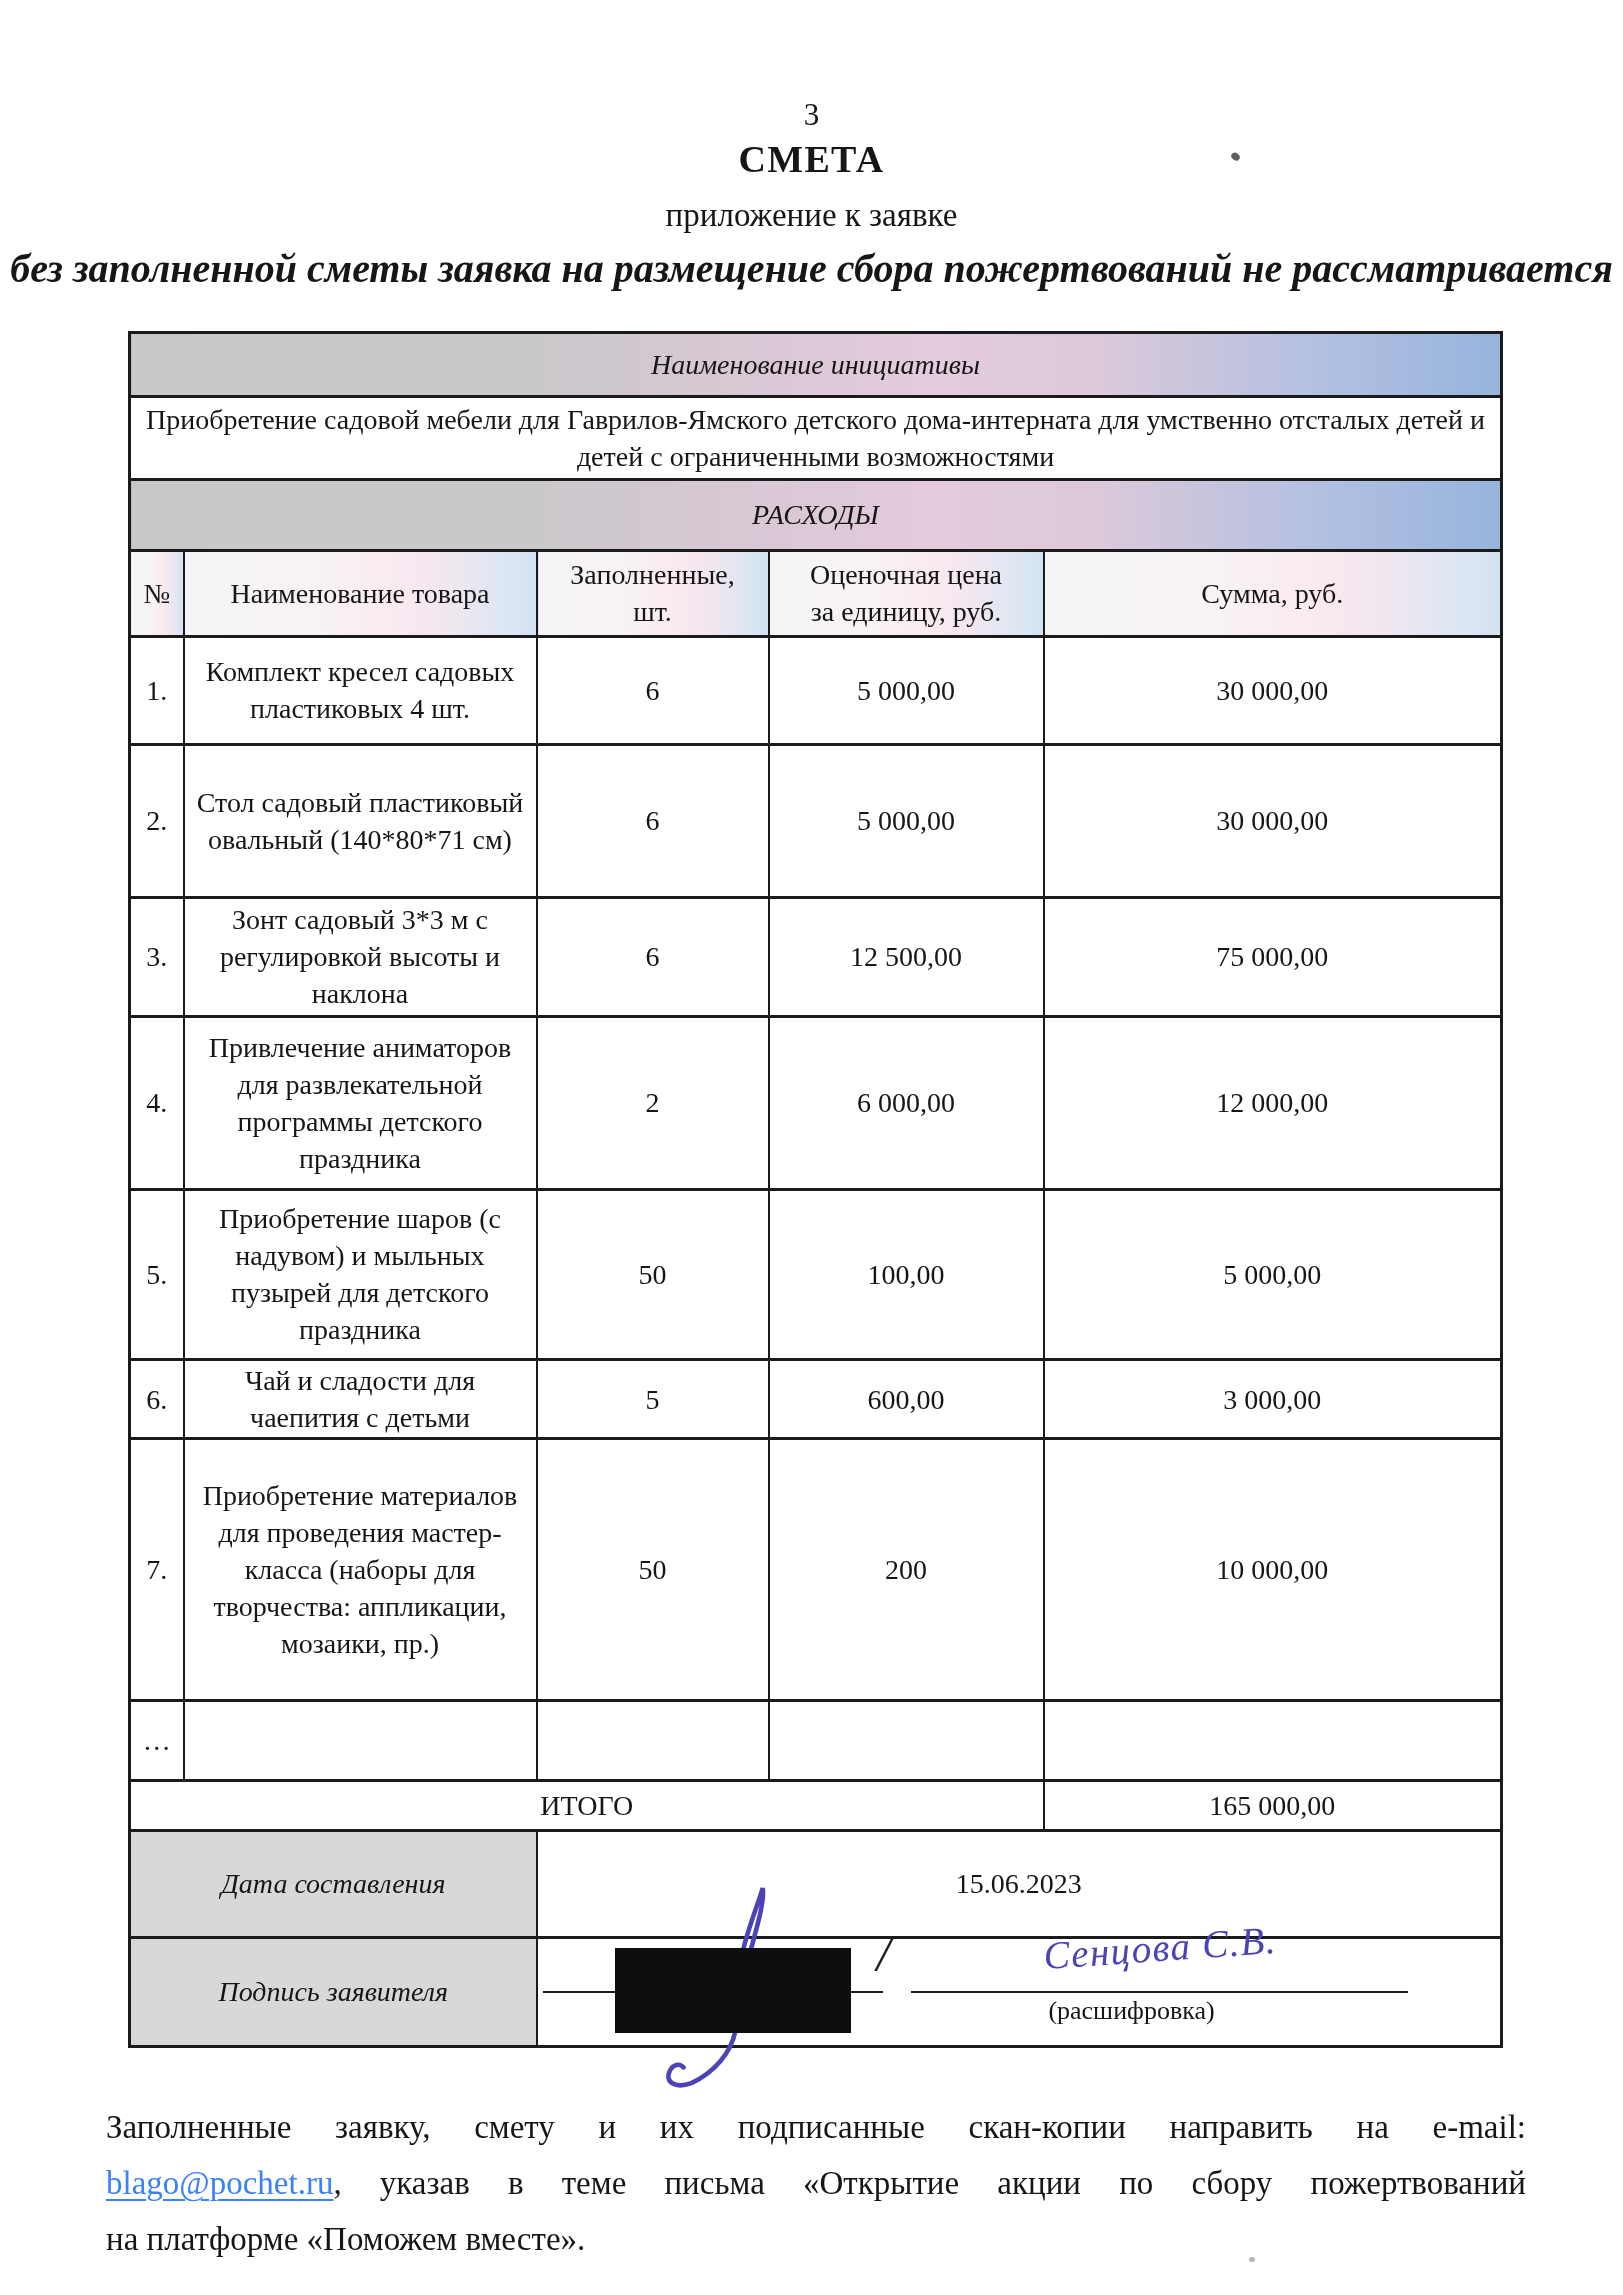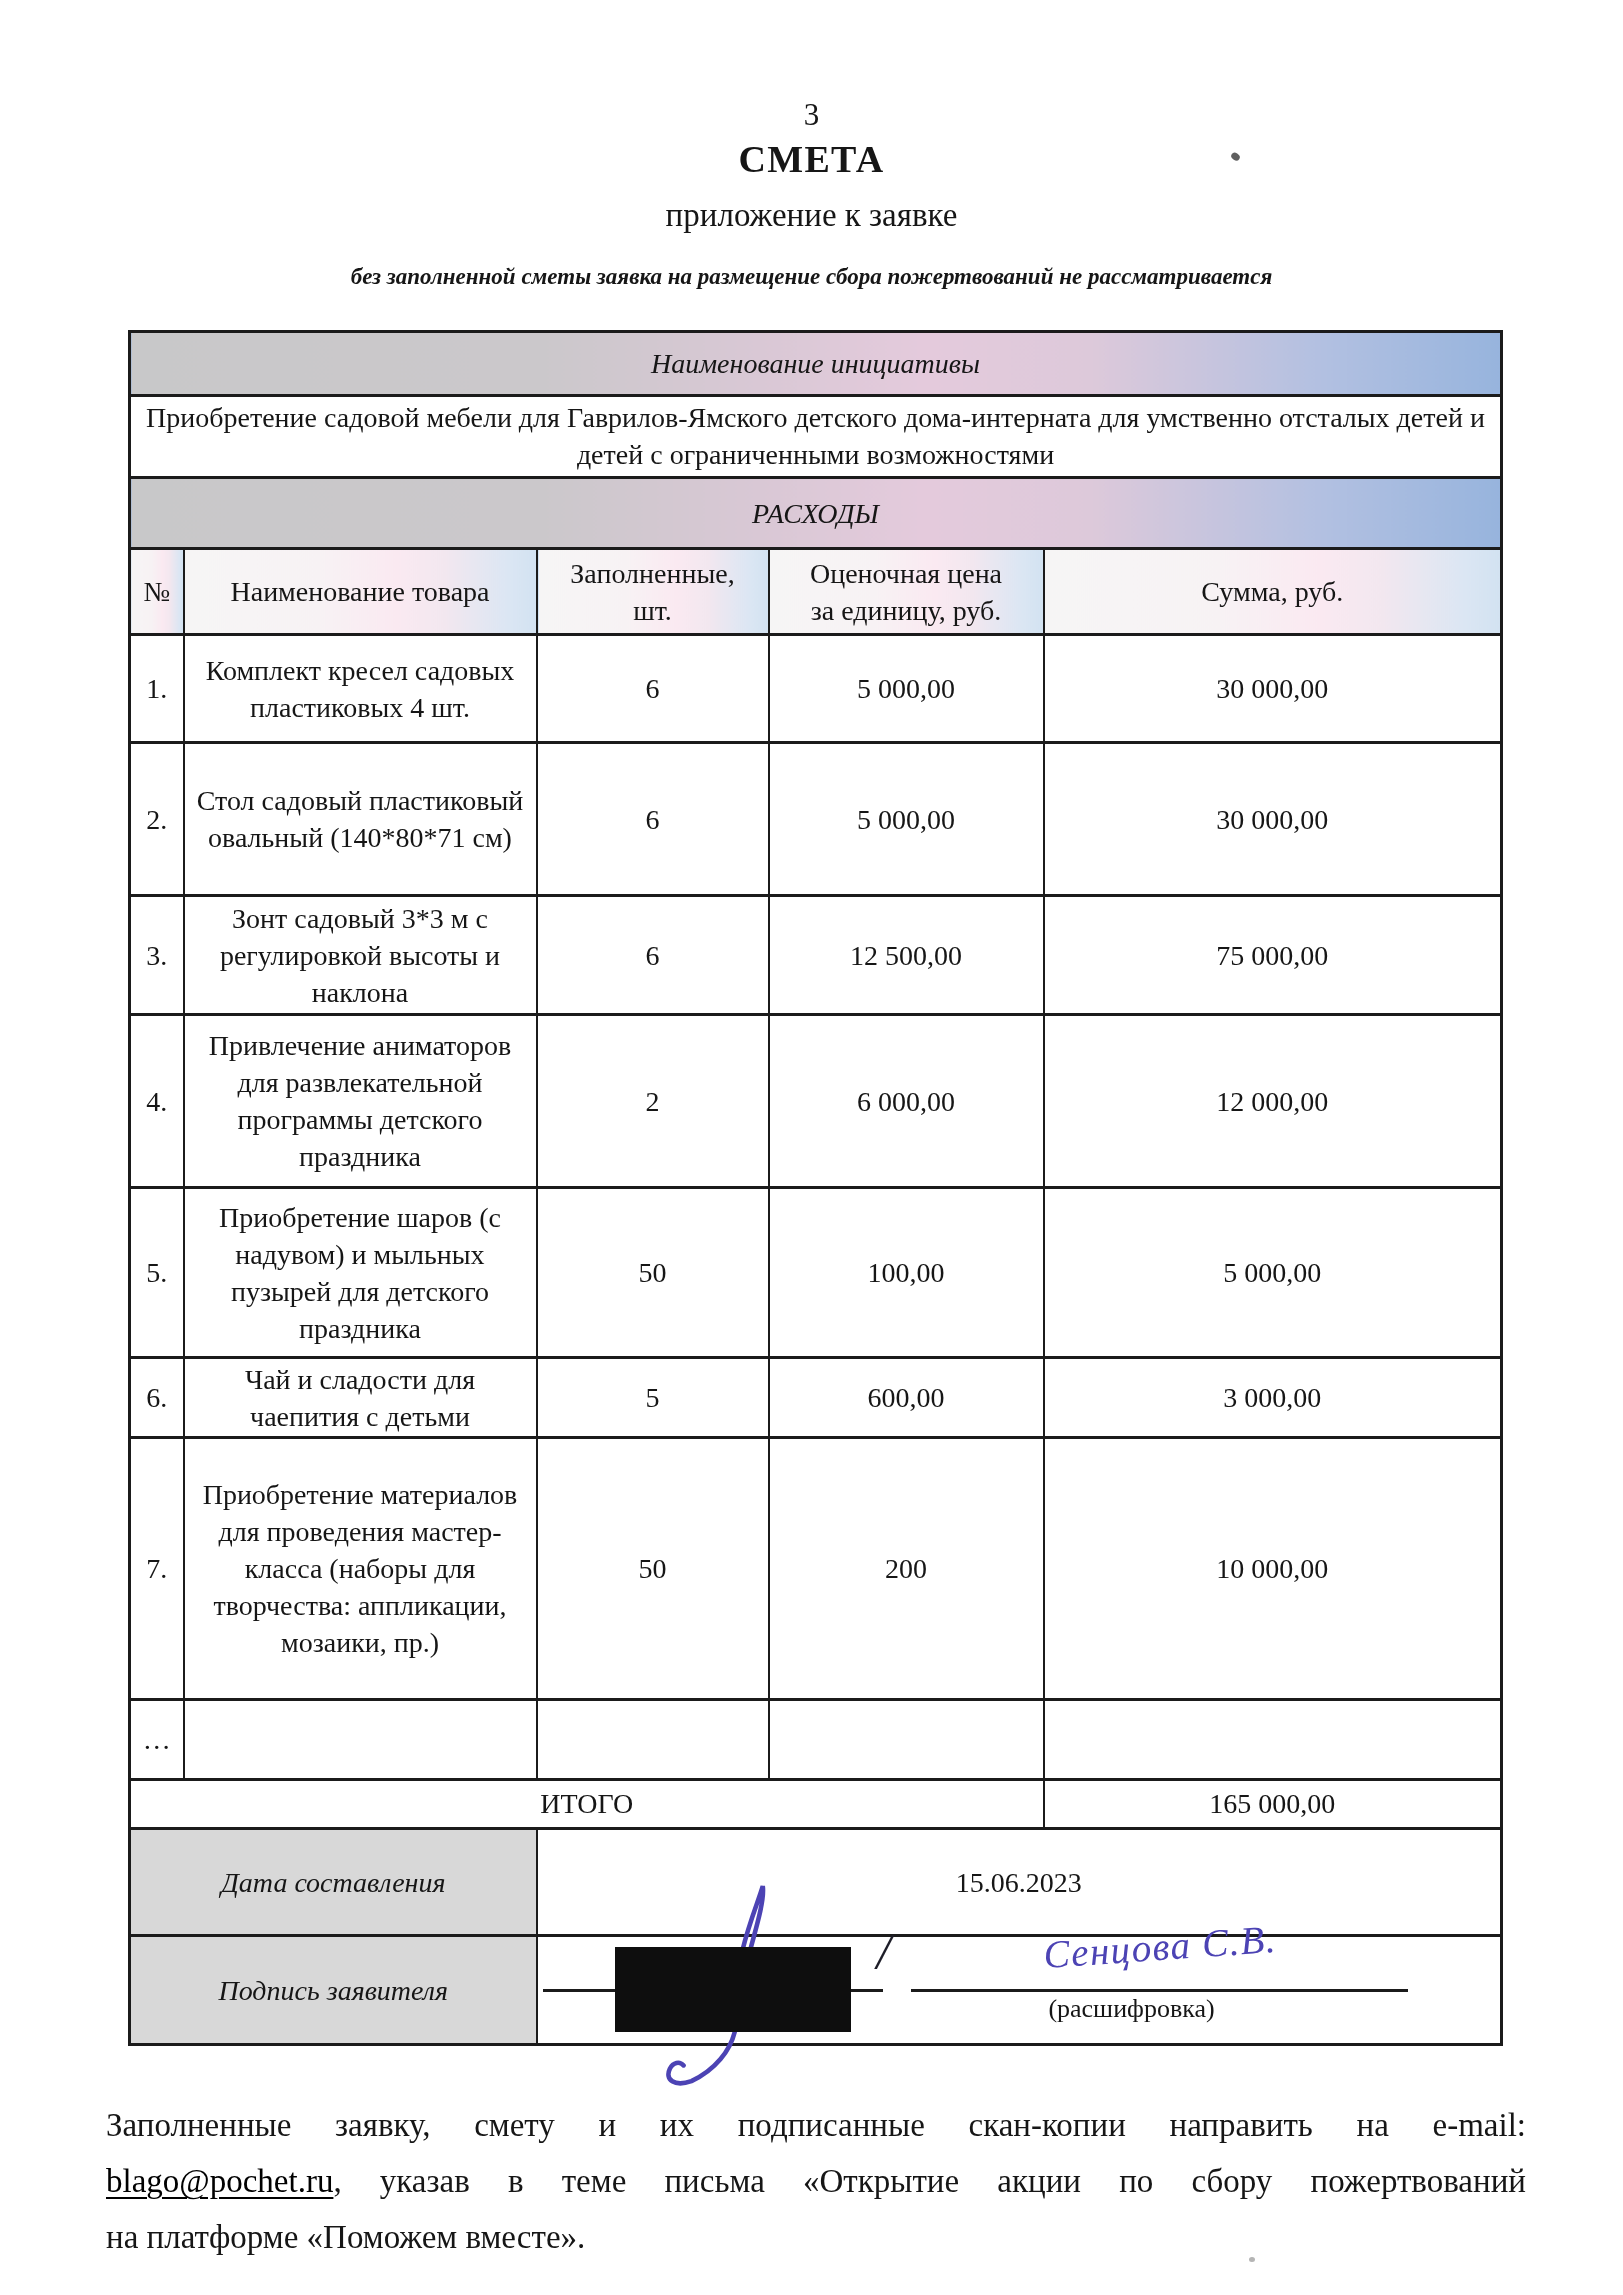--- a/index.html
+++ b/index.html
@@ -8,21 +8,21 @@
     background:#ffffff;
     position:relative;
     font-family:"Liberation Serif","DejaVu Serif",serif;
     color:#161616;
     overflow:hidden;
   }
   
   .page-number{ text-align:center; padding-top:98px; font-size:31px; line-height:1.1; }
   .doc-title{ text-align:center; margin-top:6px; font-size:38px; font-weight:bold; letter-spacing:1.3px; line-height:1.15; }
   .doc-subtitle{ text-align:center; margin-top:15.7px; font-size:33px; line-height:1.15; }
-  .doc-warning{ text-align:center; margin-top:29px; font-size:23px; font-weight:bold; font-style:italic; line-height:1.15; }
+  .doc-warning{ text-align:center; margin-top:11px; font-size:40px; font-weight:bold; font-style:italic; line-height:1.15; }
   .speck{ position:absolute; background:#2a2a2a; border-radius:50%; opacity:.75; }
   .speck-a{ left:1231px; top:153px; width:8.5px; height:7.2px; transform:rotate(35deg); }
   .speck-b{ left:1249px; top:2257px; width:5.9px; height:5.2px; opacity:.35; }
 
   
   table.smeta{
     border-collapse:collapse; table-layout:fixed;
     width:1372px; margin:39px 0 0 128px;
     border:3.9px solid #1b1b1b;
   }
@@ -65,21 +65,21 @@
   .sig-caption{ position:absolute; top:58px; font-size:26px; line-height:1.1; white-space:nowrap; z-index:1; }
   .cap-podpis{ left:177px; transform:translateX(-50%); }
   .cap-rasshifrovka{ left:594px; transform:translateX(-50%); }
   .redaction-box{ position:absolute; left:77px; top:9.8px; width:236px; height:85px; background:#0e0e0e; z-index:4; }
   .sig-svg{ position:absolute; left:0; top:-60px; width:969px; height:229px; z-index:3; pointer-events:none; }
 
   
   .note{ width:1420px; margin:51px 0 0 106px; font-size:33px; line-height:56px; }
   .note .jline{ text-align:justify; text-align-last:justify; }
   .note .lline{ text-align:left; }
-  .note a{ color:#000000; text-decoration:underline; text-decoration-thickness:2px; text-underline-offset:5.2px; }
+  .note a{ color:#3b82f6; text-decoration:underline; text-decoration-thickness:2px; text-underline-offset:5.2px; }
 </style>
 </head>
 <body>
 
 <div class="page-number">3</div>
 <div class="doc-title">СМЕТА</div>
 <div class="doc-subtitle">приложение к заявке</div>
 <div class="doc-warning">без заполненной сметы заявка на размещение сбора пожертвований не рассматривается</div>
 <div class="speck speck-a"></div>
 <div class="speck speck-b"></div>

